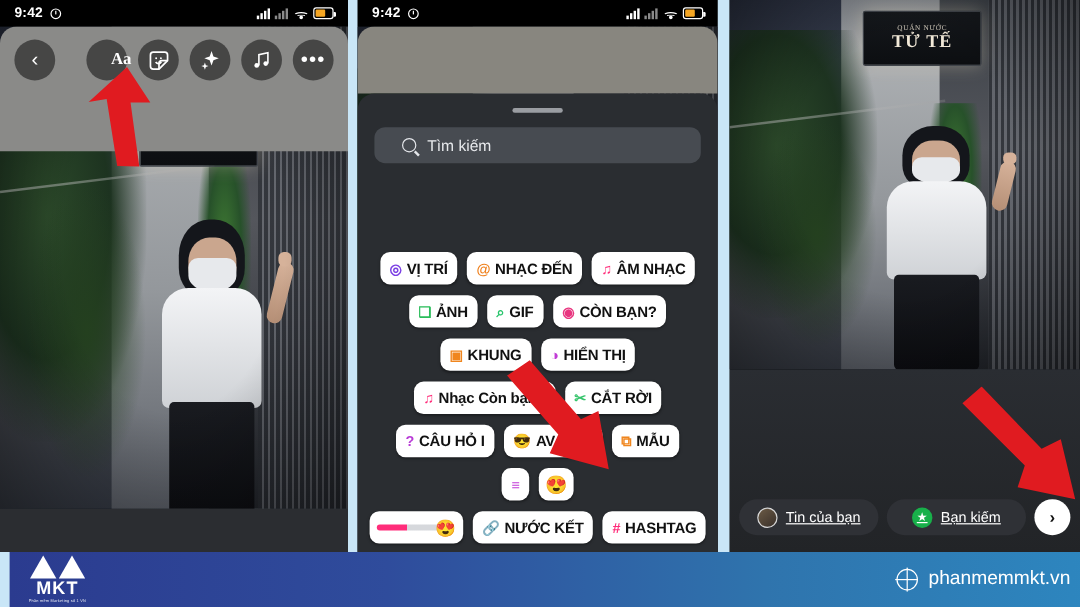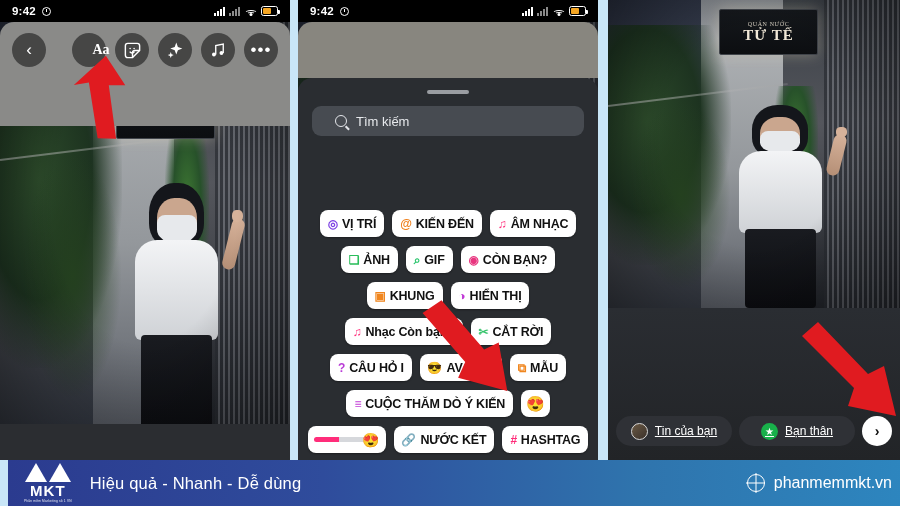--- a/index.html
+++ b/index.html
@@ -324,21 +324,21 @@
         <span class="search-ph">Tìm kiếm</span>
       </div>
       <div class="stickers">
           <div class="srow">
             <div class="chip">
               <span class="ic" style="color: rgb(123, 63, 228);">◎</span>
               <span>VỊ TRÍ</span>
             </div>
             <div class="chip">
               <span class="ic" style="color: rgb(239, 127, 26);">@</span>
-              <span>KIẾN ĐẾN</span>
+              <span>NHẠC ĐẾN</span>
             </div>
             <div class="chip">
               <span class="ic" style="color: rgb(255, 45, 122);">♫</span>
               <span>ÂM NHẠC</span>
             </div>
           </div>
           <div class="srow">
             <div class="chip">
               <span class="ic" style="color: rgb(43, 189, 91);">❑</span>
               <span>ẢNH</span>
@@ -382,21 +382,20 @@
               <span>AVATAR</span>
             </div>
             <div class="chip">
               <span class="ic" style="color: rgb(240, 134, 30);">⧉</span>
               <span>MẪU</span>
             </div>
           </div>
           <div class="srow">
             <div class="chip">
               <span class="ic" style="color: rgb(193, 59, 214);">≡</span>
-              <span>CUỘC THĂM DÒ Ý KIẾN</span>
             </div>
             <div class="chip emoji-only">
               <span>😍</span>
             </div>
           </div>
           <div class="srow">
             <div class="chip slider">
               <div class="slider-track"></div>
               <span class="slider-knob">😍</span>
             </div>
@@ -477,38 +476,37 @@
 
 
     <div class="p3-bottom">
       <div class="p3-actions">
         <div class="act">
           <span class="av"></span>
           <span>Tin của bạn</span>
         </div>
         <div class="act">
           <span class="av star">★</span>
-          <span>Bạn thân</span>
+          <span>Bạn kiếm</span>
         </div>
         <div class="next">
           <span>›</span>
         </div>
       </div>
     </div>
 
     <svg class="arrow" style="left:190px;top:322px;width:110px;height:110px" viewBox="0 0 110 110">
       <path d="M4 14 L56 66 L50 84 L98 94 L86 44 L70 52 L20 0 Z" fill="#e01b20"></path>
     </svg>
   </div>
 
   <div class="footer">
     <div class="logo">
       <div class="logo-mark"></div>
       <div class="logo-txt">MKT</div>
       <div class="logo-sub">Phần mềm Marketing số 1 VN</div>
     </div>
-    <div class="slogan">Hiệu quả - Nhanh - Dễ dùng</div>
     <div class="site">
       <span class="globe"></span>
       <span>phanmemmkt.vn</span>
     </div>
   </div>
 </div>
 
 </body></html>

